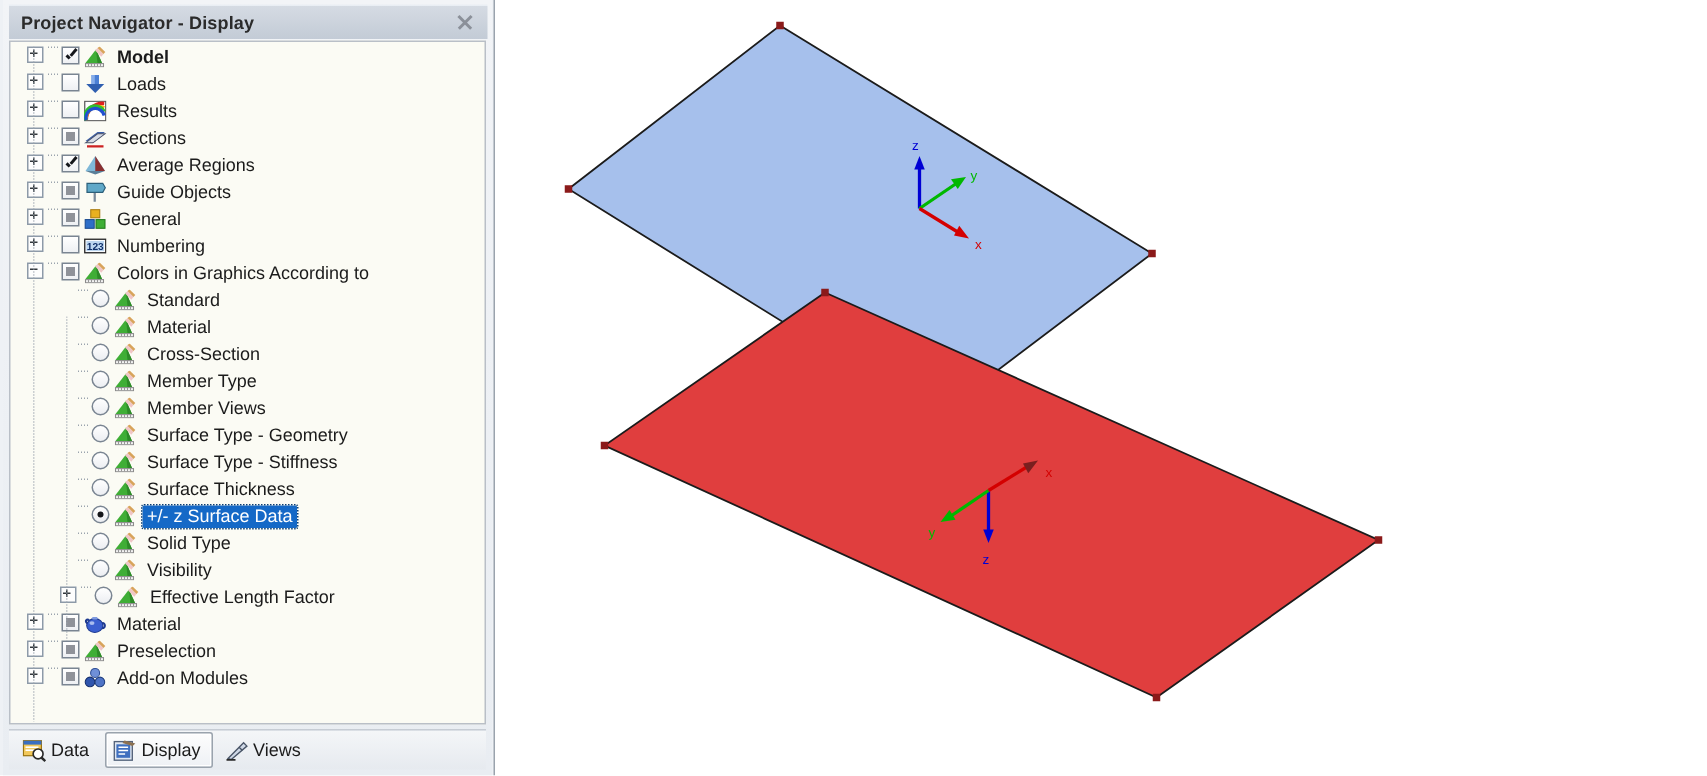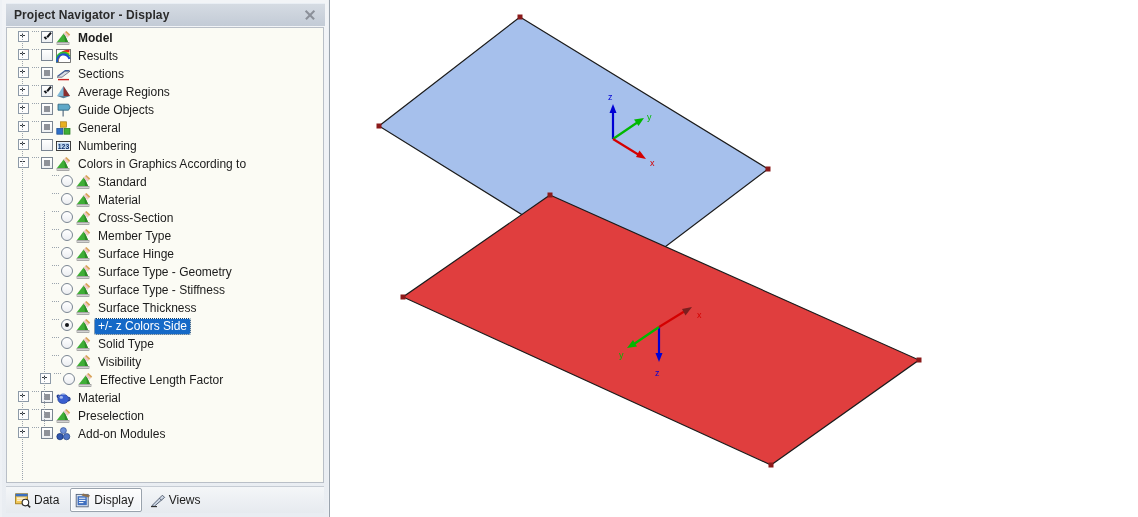--- a/index.html
+++ b/index.html
@@ -204,20 +204,34 @@
             </span>
             <span class="label">Model</span>
           </div>
           <div class="row">
             <span class="ind" style="width: 11px;"></span>
             <span class="exp plus"></span>
             <span class="dots"></span>
             <span class="cb"></span>
             <span class="ic">
               <svg width="15" height="14" viewBox="0 0 15 14">
+        <rect x="5" y="1" width="5" height="6" fill="#4b7fd4"></rect>
+        <polygon points="1.5,7 13.5,7 7.5,13" fill="#2f5fb0"></polygon>
+        <rect x="5" y="1" width="2.2" height="6" fill="#86adea"></rect>
+              </svg>
+            </span>
+            <span class="label">Loads</span>
+          </div>
+          <div class="row">
+            <span class="ind" style="width: 11px;"></span>
+            <span class="exp plus"></span>
+            <span class="dots"></span>
+            <span class="cb"></span>
+            <span class="ic">
+              <svg width="15" height="14" viewBox="0 0 15 14">
         <rect x="0.5" y="0.5" width="14" height="13" fill="#ffffff" stroke="#555" stroke-width="0.8"></rect>
         <path d="M1.5 13 A11 11 0 0 1 13.5 2" fill="none" stroke="#e02020" stroke-width="2.4"></path>
         <path d="M1.5 13 A8.4 8.4 0 0 1 13.5 4.8" fill="none" stroke="#ffb400" stroke-width="2.2"></path>
         <path d="M1.5 13 A6 6 0 0 1 13.5 7.4" fill="none" stroke="#2fbf2f" stroke-width="2.2"></path>
         <path d="M1.5 13 A3.6 3.6 0 0 1 13.5 10" fill="none" stroke="#2050d0" stroke-width="2.2"></path>
               </svg>
             </span>
             <span class="label">Results</span>
           </div>
           <div class="row">
@@ -418,21 +432,21 @@
         <rect x="1" y="11.4" width="12" height="2.1" fill="#f2f2f2" stroke="#8b8b8b" stroke-width="0.7"></rect>
         <g stroke="#8b8b8b" stroke-width="0.6">
           <line x1="3" y1="11.6" x2="3" y2="13.1"></line>
                   <line x1="5" y1="11.6" x2="5" y2="13.1"></line>
           <line x1="7" y1="11.6" x2="7" y2="13.1"></line>
                   <line x1="9" y1="11.6" x2="9" y2="13.1"></line>
           <line x1="11" y1="11.6" x2="11" y2="13.1"></line>
         </g>
               </svg>
             </span>
-            <span class="label">Surface Hinge</span>
+            <span class="label">Member Views</span>
           </div>
           <div class="row">
             <span class="ind" style="width: 33px;"></span>
             <span class="exp-none"></span>
             <span class="dots"></span>
             <span class="rb"></span>
             <span class="ic">
               <svg width="15" height="14" viewBox="0 0 15 14">
         <polygon points="1,11 8,2 12,11" fill="#3fae36"></polygon>
         <polygon points="8,2 12,11 9,11" fill="#2d8a28"></polygon>
@@ -510,21 +524,21 @@
         <rect x="1" y="11.4" width="12" height="2.1" fill="#f2f2f2" stroke="#8b8b8b" stroke-width="0.7"></rect>
         <g stroke="#8b8b8b" stroke-width="0.6">
           <line x1="3" y1="11.6" x2="3" y2="13.1"></line>
                   <line x1="5" y1="11.6" x2="5" y2="13.1"></line>
           <line x1="7" y1="11.6" x2="7" y2="13.1"></line>
                   <line x1="9" y1="11.6" x2="9" y2="13.1"></line>
           <line x1="11" y1="11.6" x2="11" y2="13.1"></line>
         </g>
               </svg>
             </span>
-            <span class="label sel">+/- z Colors Side</span>
+            <span class="label sel">+/- z Surface Data</span>
           </div>
           <div class="row">
             <span class="ind" style="width: 33px;"></span>
             <span class="exp-none"></span>
             <span class="dots"></span>
             <span class="rb"></span>
             <span class="ic">
               <svg width="15" height="14" viewBox="0 0 15 14">
         <polygon points="1,11 8,2 12,11" fill="#3fae36"></polygon>
         <polygon points="8,2 12,11 9,11" fill="#2d8a28"></polygon>

